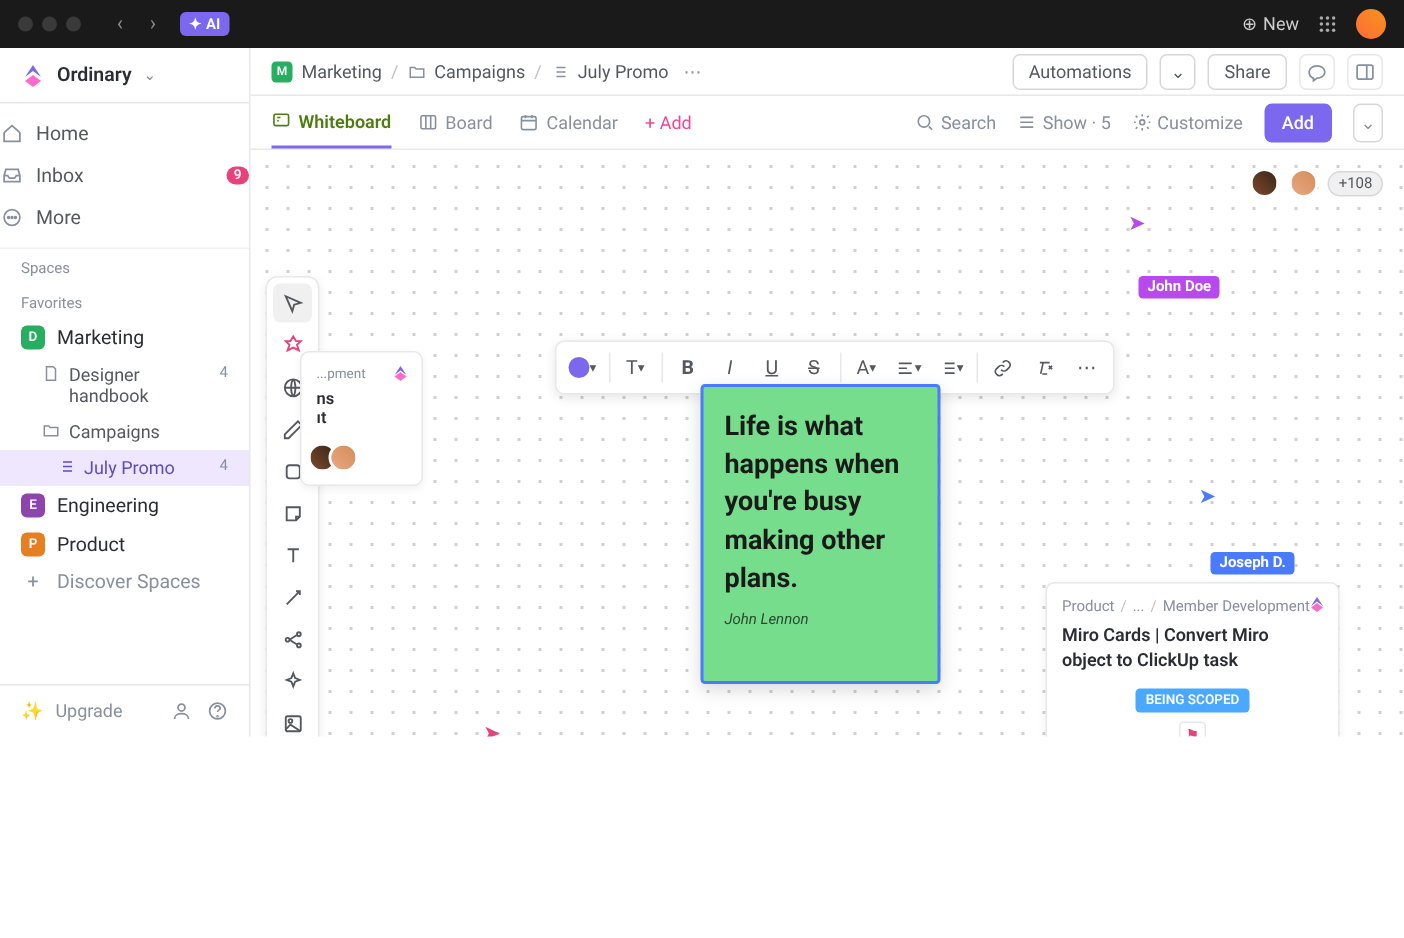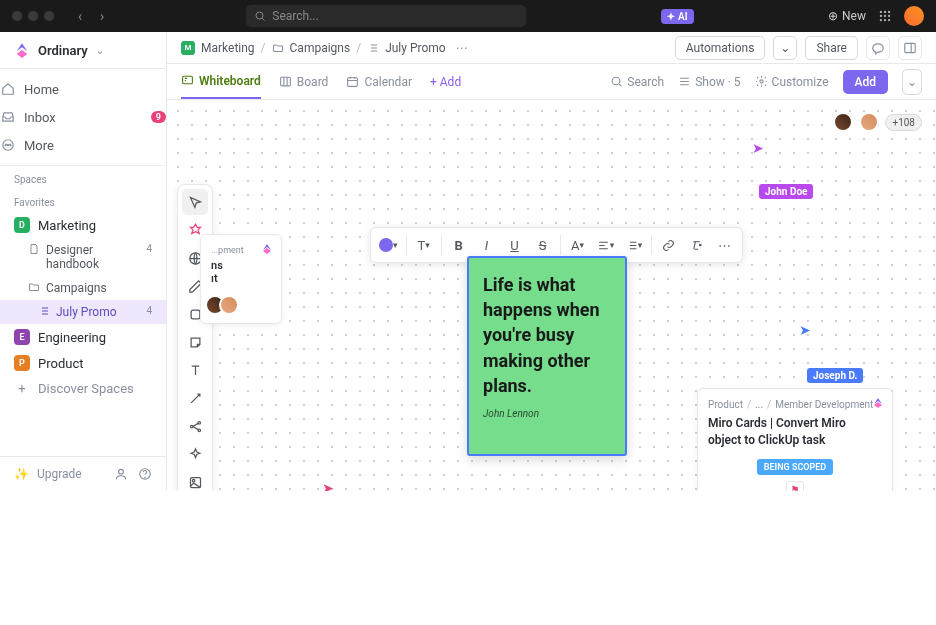--- a/index.html
+++ b/index.html
@@ -43,22 +43,22 @@
 .breadcrumb { display: flex; align-items: center; gap: 6px; color: #54595f; }
 .bc-badge { width: 14px; height: 14px; border-radius: 3px; background: #27ae60; color: #fff; font-size: 8px; font-weight: 600; display: flex; align-items: center; justify-content: center; }
 .bc-sep { color: #c0c0c0; }
 .header-right { margin-left: auto; display: flex; align-items: center; gap: 8px; }
 .btn-outline { border: 1px solid #d8d8d8; background: #fff; padding: 4px 10px; border-radius: 5px; font-size: 12px; color: #54595f; cursor: pointer; display: flex; align-items: center; gap: 4px; }
 .icon-btn { width: 24px; height: 24px; border: 1px solid #e8e8e8; border-radius: 5px; display: flex; align-items: center; justify-content: center; cursor: pointer; color: #87909e; }
 
 .views-row { height: 36px; border-bottom: 1px solid #e8e8e8; display: flex; align-items: center; padding: 0 14px; gap: 18px; font-size: 12px; }
 .view-tab { display: flex; align-items: center; gap: 5px; color: #87909e; cursor: pointer; height: 100%; }
 .view-tab.active { color: #4d7c0f; font-weight: 600; border-bottom: 2px solid #7b68ee; }
-.view-add { color: #8b5cf6; cursor: pointer; }
-.views-right { margin-left: auto; display: flex; align-items: center; gap: 14px; color: #87909e; }
+.view-add { color: #ec4899; cursor: pointer; }
+.views-right { margin-left: auto; display: flex; gap: 14px; color: #87909e; }
 .views-right .item { display: flex; align-items: center; gap: 4px; cursor: pointer; }
 .add-primary { background: #7b68ee; color: #fff; border: none; padding: 5px 12px; border-radius: 5px; font-size: 12px; font-weight: 500; cursor: pointer; }
 .add-split { width: 20px; height: 26px; border: 1px solid #d8d8d8; border-radius: 5px; display: flex; align-items: center; justify-content: center; color: #87909e; cursor: pointer; }
 
 .canvas { flex: 1; position: relative; background-image: radial-gradient(circle, #d0d0d0 1px, transparent 1px); background-size: 14px 14px; background-position: 4px 4px; overflow: hidden; }
 
 .presence { position: absolute; top: 12px; right: 14px; display: flex; align-items: center; gap: 6px; }
 .avatar-sm { width: 20px; height: 20px; border-radius: 50%; border: 2px solid #fff; }
 .av1 { background: linear-gradient(45deg,#7b4a2e,#3a2418); }
 .av2 { background: linear-gradient(45deg,#e8a882,#d48c5a); }
@@ -108,29 +108,20 @@
 
 <div class="titlebar">
   <div class="traffic">
       <span></span>
       <span></span>
       <span></span>
     </div>
   <div class="nav-arrows">
     <button>‹</button>
     <button>›</button>
-  </div>
-  <div class="search-bar">
-    <span>
-      <svg width="12" height="12" viewBox="0 0 24 24" fill="none" stroke="currentColor" stroke-width="2">
-          <circle cx="11" cy="11" r="7"></circle>
-          <path d="m21 21-4.3-4.3"></path>
-        </svg>
-    </span>
-    <span>Search...</span>
   </div>
   <div class="ai-badge">
     <span>✦</span>
     <span>AI</span>
   </div>
   <div class="titlebar-right">
     <div class="new-btn">
       <span>⊕</span>
       <span>New</span>
     </div>

